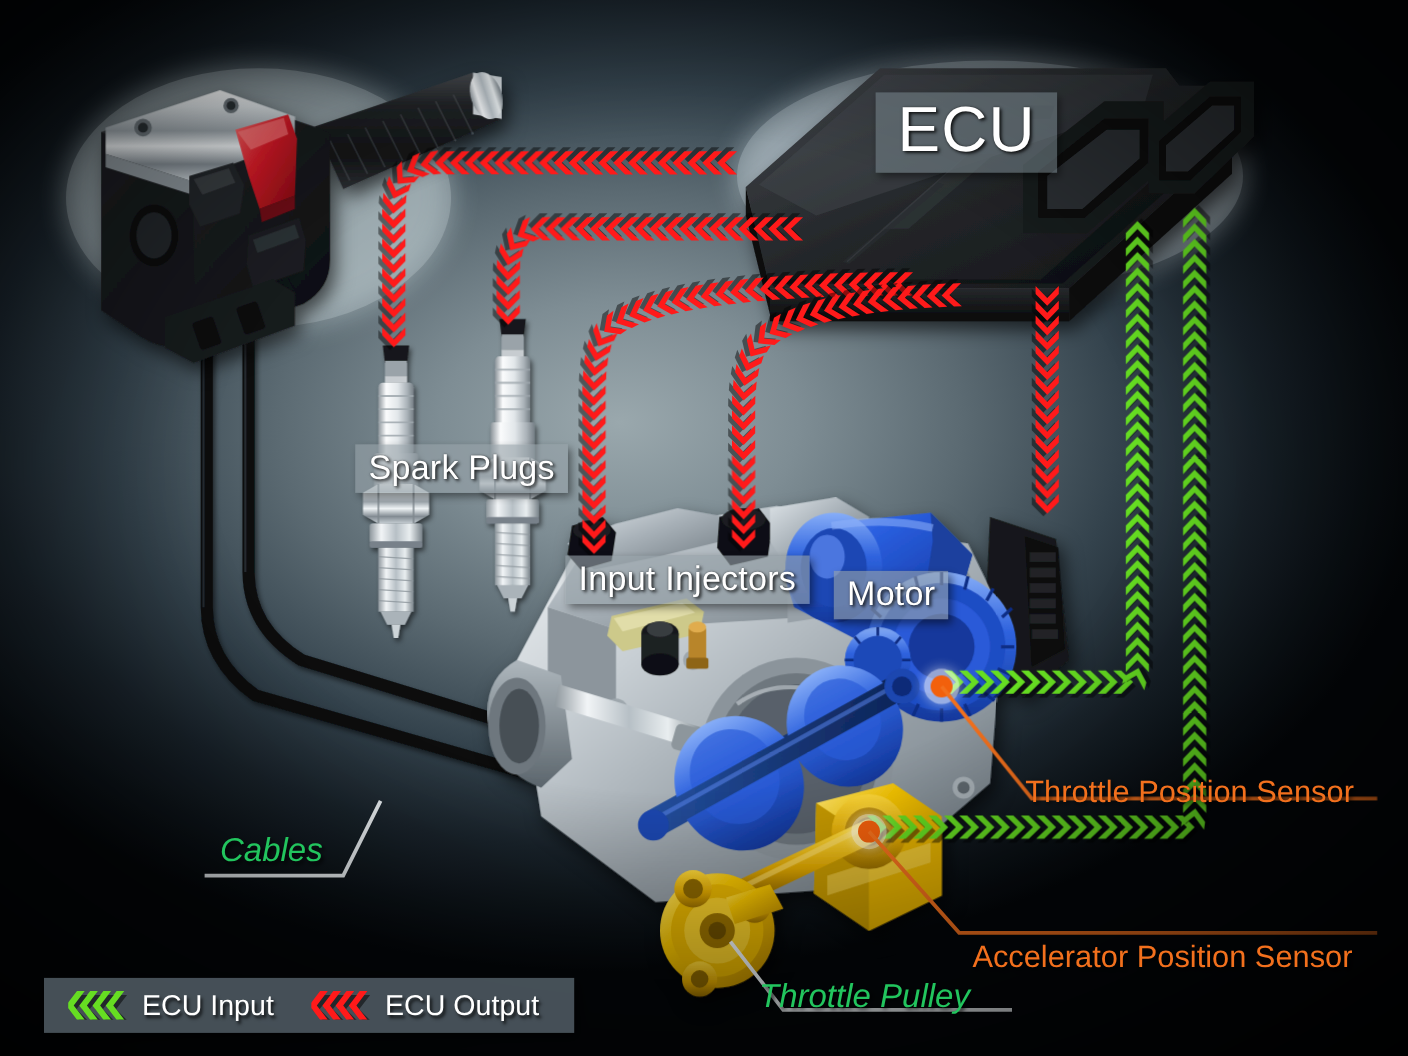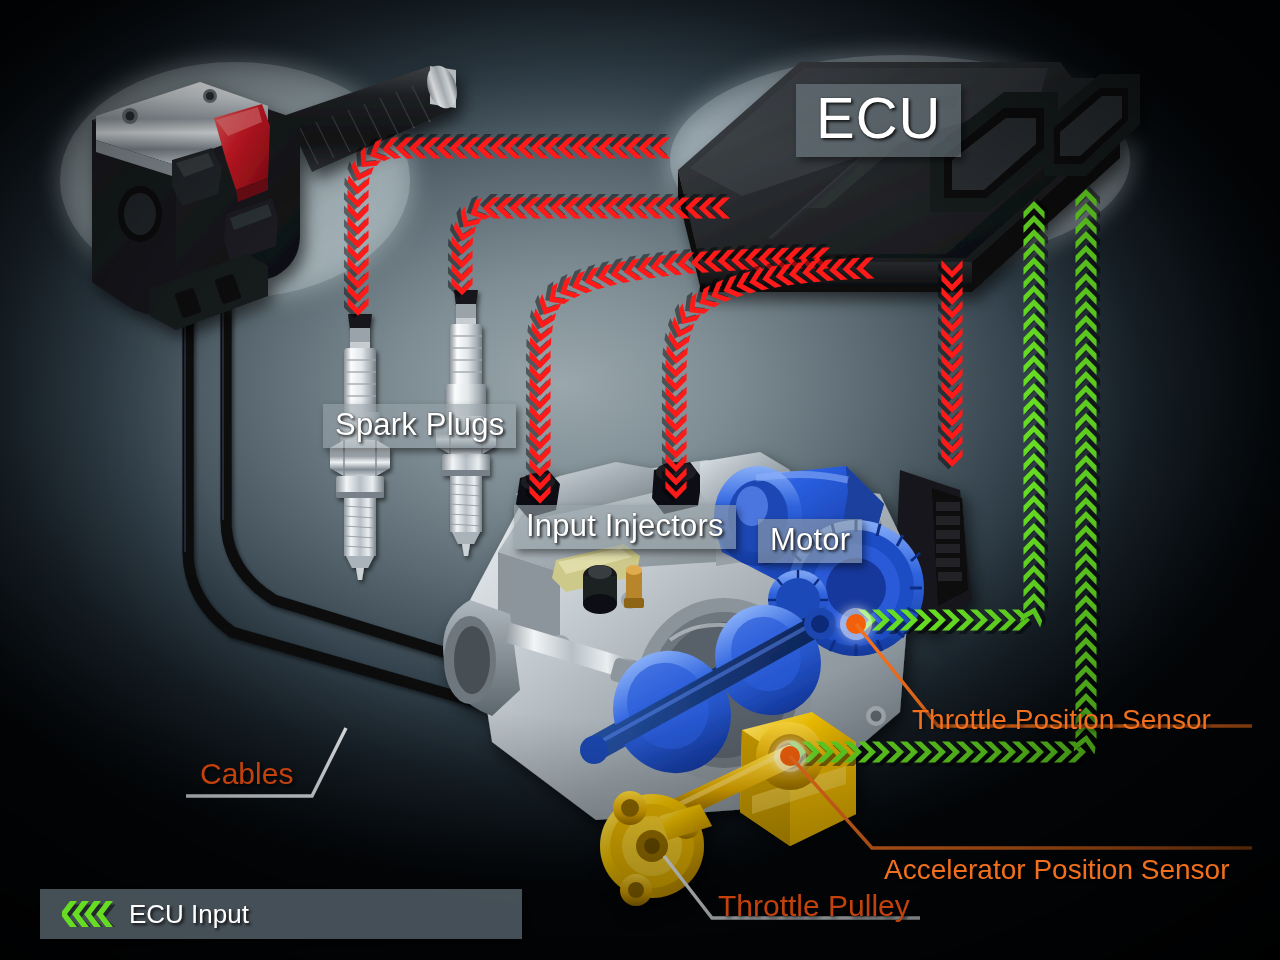--- a/index.html
+++ b/index.html
@@ -27,22 +27,22 @@
     background:rgba(150,162,168,.62);
     padding:3px 12px 5px 12px;
     font-weight:400; letter-spacing:.2px;
     text-shadow:2px 2px 3px rgba(0,0,0,.75), 0 0 2px rgba(0,0,0,.5);
     box-shadow:3px 4px 7px rgba(0,0,0,.45);
   }
   .chip.ecu { font-size:58px; padding:0 20px 6px 20px; letter-spacing:1px;
     background:rgba(120,134,142,.55); font-weight:400; }
 
   
-  .wlabel { position:absolute; color:#c2410c; white-space:nowrap; font-size:30px;
-    text-shadow:2px 2px 4px rgba(0,0,0,.9); }
+  .wlabel { position:absolute; color:#22c55e; white-space:nowrap; font-size:30px;
+    text-shadow:2px 2px 4px rgba(0,0,0,.9);font-style:italic; }
 
   
   .olabel { position:absolute; color:#f2701d; white-space:nowrap; font-size:28px;
     text-shadow:2px 2px 5px rgba(0,0,0,.85); }
 
   
   .legend {
     position:absolute; left:40px; top:889px; width:482px; height:50px;
     background:rgba(88,101,110,.78);
     box-shadow:3px 4px 9px rgba(0,0,0,.5);
@@ -1504,36 +1504,51 @@
   <div class="chip ecu" style="left:796px; top:84px;">ECU</div>
 
   <div class="chip" style="left:323px; top:404px; font-size:31px;">Spark Plugs</div>
 
   <div class="chip" style="left:514px; top:505px; font-size:31px;">Input Injectors</div>
 
   <div class="chip" style="left:758px; top:498px; font-size:31px;margin-top:21px;">Motor</div>
 
   <div class="wlabel" style="left:200px; top:757px;">Cables</div>
 
-  <div class="wlabel" style="left:718px; top:889px;">Throttle Pulley</div>
-
-  <div class="olabel" style="left:912px; top:704px;">Throttle Position Sensor</div>
+  <div class="wlabel" style="left:690px; top:889px;">Throttle Pulley</div>
+
+  <div class="olabel" style="left:932px; top:704px;">Throttle Position Sensor</div>
 
   <div class="olabel" style="left:884px; top:816px;margin-top:38px;">Accelerator Position Sensor</div>
 
   <div class="legend">
     <div class="legend-item">
       <span class="chev-row">
           <svg width="58" height="26" viewBox="0 0 58 26">
             <path d="M 46.5,3.5 L 36.5,16.5 L 46.5,26.5 L 53.5,26.5 L 43.5,16.5 L 53.5,3.5 Z" fill="#000" opacity=".5"></path>
             <path d="M 44,0 L 34,13 L 44,26 L 51,26 L 41,13 L 51,0 Z" fill="#66dd22"></path>
             <path d="M 34.5,3.5 L 24.5,16.5 L 34.5,26.5 L 41.5,26.5 L 31.5,16.5 L 41.5,3.5 Z" fill="#000" opacity=".5"></path>
             <path d="M 32,0 L 22,13 L 32,26 L 39,26 L 29,13 L 39,0 Z" fill="#66dd22"></path>
             <path d="M 22.5,3.5 L 12.5,16.5 L 22.5,26.5 L 29.5,26.5 L 19.5,16.5 L 29.5,3.5 Z" fill="#000" opacity=".5"></path>
             <path d="M 20,0 L 10,13 L 20,26 L 27,26 L 17,13 L 27,0 Z" fill="#66dd22"></path>
             <path d="M 10.5,3.5 L 0.5,16.5 L 10.5,26.5 L 17.5,26.5 L 7.5,16.5 L 17.5,3.5 Z" fill="#000" opacity=".5"></path>
             <path d="M 8,0 L -2,13 L 8,26 L 15,26 L 5,13 L 15,0 Z" fill="#66dd22"></path>
           </svg>
         </span>
       <span class="legend-text">ECU Input</span>
     </div>
+    <div class="legend-item">
+      <span class="chev-row">
+          <svg width="58" height="26" viewBox="0 0 58 26">
+            <path d="M 46.5,3.5 L 36.5,16.5 L 46.5,26.5 L 53.5,26.5 L 43.5,16.5 L 53.5,3.5 Z" fill="#000" opacity=".5"></path>
+            <path d="M 44,0 L 34,13 L 44,26 L 51,26 L 41,13 L 51,0 Z" fill="#ff1a1a"></path>
+            <path d="M 34.5,3.5 L 24.5,16.5 L 34.5,26.5 L 41.5,26.5 L 31.5,16.5 L 41.5,3.5 Z" fill="#000" opacity=".5"></path>
+            <path d="M 32,0 L 22,13 L 32,26 L 39,26 L 29,13 L 39,0 Z" fill="#ff1a1a"></path>
+            <path d="M 22.5,3.5 L 12.5,16.5 L 22.5,26.5 L 29.5,26.5 L 19.5,16.5 L 29.5,3.5 Z" fill="#000" opacity=".5"></path>
+            <path d="M 20,0 L 10,13 L 20,26 L 27,26 L 17,13 L 27,0 Z" fill="#ff1a1a"></path>
+            <path d="M 10.5,3.5 L 0.5,16.5 L 10.5,26.5 L 17.5,26.5 L 7.5,16.5 L 17.5,3.5 Z" fill="#000" opacity=".5"></path>
+            <path d="M 8,0 L -2,13 L 8,26 L 15,26 L 5,13 L 15,0 Z" fill="#ff1a1a"></path>
+          </svg>
+        </span>
+      <span class="legend-text">ECU Output</span>
+    </div>
   </div>
 </div>
 
 </body></html>

